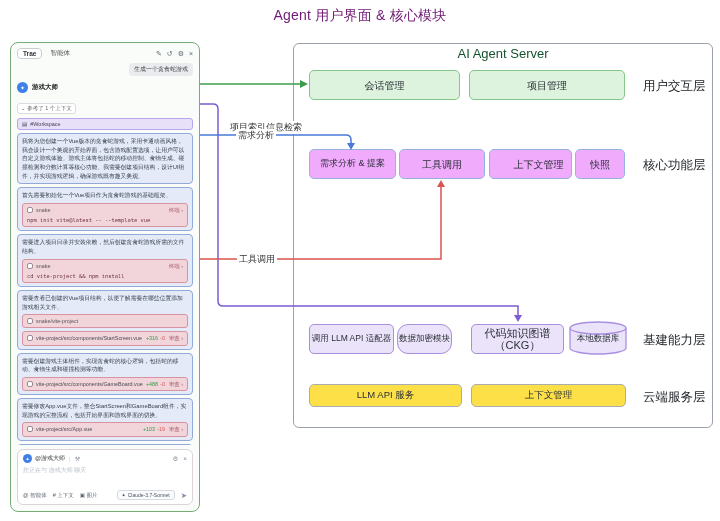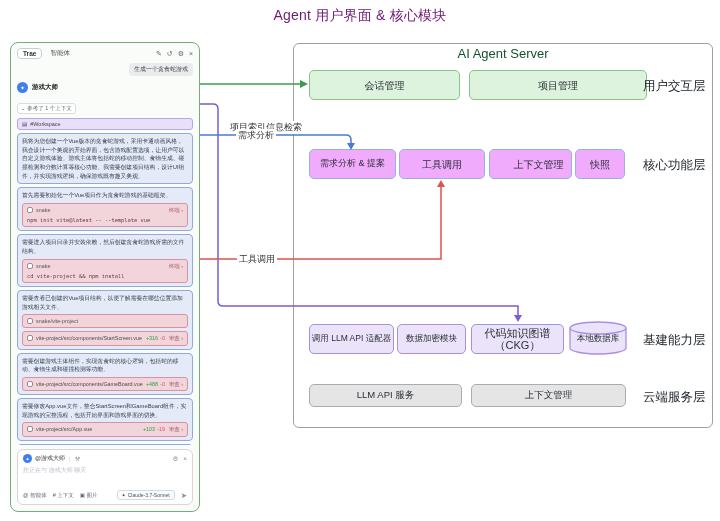--- a/index.html
+++ b/index.html
@@ -46,21 +46,21 @@
   .model-pill { margin-left:auto; border:1px solid #d5d9e0; border-radius:3px; padding:1px 4px; font-size:5px; color:#4c5560; display:flex; align-items:center; gap:2px; background:#fafbfc; }
   .send-ic { color:#7d8aa0; font-size:7.5px; }
 
   
   #server-box { left:293px; top:43px; width:420px; height:385px; border:1.4px solid #9ba1a8; border-radius:6px; background:#fff; }
   #server-title { left:293px; top:46px; width:420px; text-align:center; font-size:13px; font-weight:500; color:#14532d; }
   .dbox { position:absolute; display:flex; align-items:center; justify-content:center; border-radius:5px; font-size:10px; color:#2a2f36; text-align:center; line-height:1.1; }
   .green  { background:#ddf3dd; border:1.3px solid #85c788; }
   .blue   { background:#f0abfc; border:1.3px solid #96b0e0; }
   .purple { background:#ebe3fa; border:1.3px solid #a98fe0; }
-  .gray   { background:#e5e5e5; border:1.3px solid #a9adb3; }
+  .gray   { background:#fde047; border:1.3px solid #a9adb3; }
   .layer-label { position:absolute; font-size:12.5px; color:#1c2126; font-weight:500; white-space:nowrap; }
   .edge-label { position:absolute; background:#fff; padding:0 2px; font-size:9px; color:#333; white-space:nowrap; z-index:5; }
   #cyl-text { left:569px; top:333px; width:58px; text-align:center; font-size:8.5px; color:#2a2f36; }
   #edges { left:0; top:0; width:720px; height:521px; pointer-events:none; z-index:4; }
 </style>
 </head>
 <body>
 
 <div class="abs" id="page-title">Agent 用户界面 &amp; 核心模块</div>
 
@@ -191,31 +191,31 @@
       </span>
       <span class="send-ic">➤</span>
     </div>
   </div>
 </div>
 
 <div class="abs" id="server-box"></div>
 <div class="abs" id="server-title">AI Agent Server</div>
 
 <div class="dbox green" style="left:309px;top:70px;width:151px;height:30px;">会话管理</div>
-<div class="dbox green" style="left:469px;top:70px;width:178px;height:30px;font-family:Liberation Serif, serif;">项目管理</div>
+<div class="dbox green" style="left:469px;top:70px;width:156px;height:30px;font-family:Liberation Serif, serif;">项目管理</div>
 <div class="layer-label" style="left:643px;top:78px;">用户交互层</div>
 
 <div class="dbox blue" style="left:309px;top:149px;width:87px;height:30px;font-size:9px;">需求分析 &amp; 提案</div>
 <div class="dbox blue" style="left:399px;top:149px;width:86px;height:30px;">工具调用</div>
 <div class="dbox blue" style="left:489px;top:149px;width:83px;height:30px;padding-left:16px;">上下文管理</div>
 <div class="dbox blue" style="left:575px;top:149px;width:50px;height:30px;">快照</div>
 <div class="layer-label" style="left:643px;top:157px;">核心功能层</div>
 
 <div class="dbox purple" style="left:309px;top:324px;width:85px;height:30px;font-size:8.5px;">调用 LLM API 适配器</div>
-<div class="dbox purple" style="left:397px;top:324px;width:69px;height:30px;font-size:8.5px;">数据加密模块</div>
+<div class="dbox purple" style="left:397px;top:324px;width:55px;height:30px;font-size:8.5px;border-radius:11px;">数据加密模块</div>
 <div class="dbox purple" style="left:471px;top:324px;width:93px;height:30px;font-size:11px;">代码知识图谱（CKG）</div>
 <svg class="abs" style="left:569px;top:320px;" width="58" height="36">
   <path d="M1,8 L1,28 A28,6 0 0 0 57,28 L57,8" fill="#ebe3fa" stroke="#a98fe0" stroke-width="1.3"></path>
   <ellipse cx="29" cy="8" rx="28" ry="6" fill="#ebe3fa" stroke="#a98fe0" stroke-width="1.3"></ellipse>
 </svg>
 <div class="abs" id="cyl-text">本地数据库</div>
 <div class="layer-label" style="left:643px;top:332px;">基建能力层</div>
 
 <div class="dbox gray" style="left:309px;top:384px;width:153px;height:23px;font-size:9.5px;">LLM API 服务</div>
 <div class="dbox gray" style="left:471px;top:384px;width:155px;height:23px;font-size:9.5px;">上下文管理</div>

